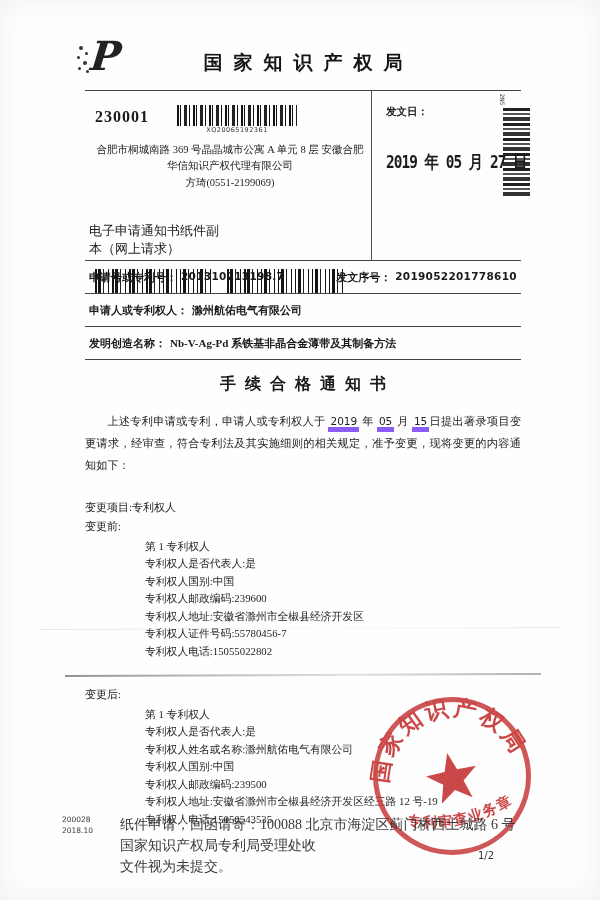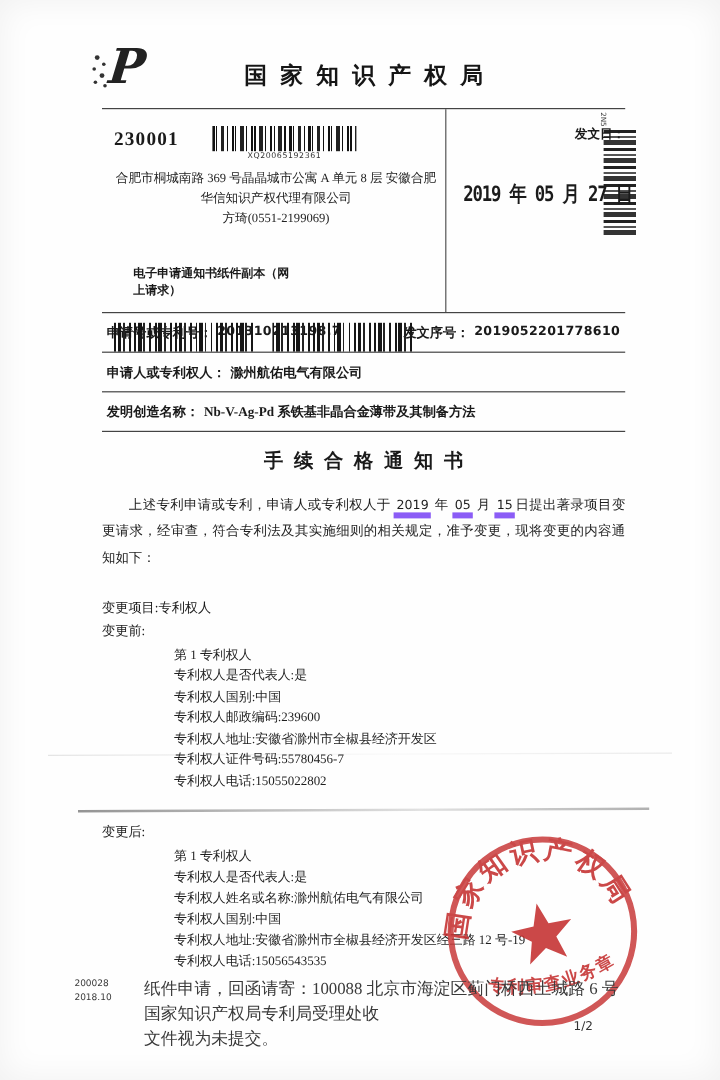--- a/index.html
+++ b/index.html
@@ -24,38 +24,38 @@
   .agency-title {
     text-align: center; font-size: 19px; font-weight: bold; letter-spacing: 11px;
     padding-top: 14px; color: #151515; text-indent: 11px;
   }
   .rule { border: none; border-top: 1.4px solid #444; }
   .hdr-rule { position: relative; margin-top: 6px; }
 
   
   .band { position: relative; display: flex; }
   .band-left { width: 287px; border-right: 1.2px solid #555; padding: 14px 6px 10px 10px; min-height: 169px; }
-  .band-right { width: 149px; padding: 14px 0 0 14px; position: relative; text-align: right; }
+  .band-right { width: 149px; padding: 14px 0 0 14px; position: relative; }
   .dispatch-row { display: flex; align-items: flex-start; }
   .dispatch-code { font-weight: bold; font-size: 16px; letter-spacing: 1px; padding-top: 3px; }
   .bc-wrap { margin-left: 28px; text-align: center; }
   .barcode {
     height: 21px; width: 120px;
     background:
       repeating-linear-gradient(90deg, #111 0 2px, rgba(0,0,0,0) 2px 3px, #111 3px 4px, rgba(0,0,0,0) 4px 7px, #222 7px 10px, rgba(0,0,0,0) 10px 12px, #111 12px 13px, rgba(0,0,0,0) 13px 16px);
   }
   .bc-num { font-size: 6.5px; letter-spacing: 0.5px; color: #333; font-family: "DejaVu Sans", sans-serif; }
   .addr { margin-top: 8px; text-align: center; font-size: 10.5px; line-height: 1.55; color: #222; }
   .issue-label { font-size: 10.5px; font-weight: bold; }
   .issue-date {
     margin-top: 34px; font-family: "DejaVu Sans Mono", monospace;
     font-weight: bold; font-size: 15px; letter-spacing: -1px; color: #1b1b1b;
     transform: scale(0.96, 1.18); transform-origin: left center; white-space: nowrap;
   }
-  .copy-note { position: absolute; left: 26px; top: 131px; width: 132px; font-size: 10px; font-weight: bold; line-height: 1.35; }
+  .copy-note { position: absolute; left: 4px; top: 131px; width: 132px; font-size: 13px; font-weight: normal; line-height: 1.35; }
   .bc2-row { position: absolute; left: 10px; top: 178px; display: flex; gap: 14px; }
   .bc2 {
     height: 24px; width: 118px;
     background:
       repeating-linear-gradient(90deg, #151515 0 1.5px, rgba(0,0,0,0) 1.5px 3px, #151515 3px 6px, rgba(0,0,0,0) 6px 7.5px, #222 7.5px 9px, rgba(0,0,0,0) 9px 12.5px, #151515 12.5px 14px, rgba(0,0,0,0) 14px 17px);
   }
   .band-rule { margin-top: 0; }
 
   
   .meta-row { display: flex; padding: 9px 4px 8px 4px; font-size: 11px; }
@@ -192,20 +192,21 @@
         <div>专利权人证件号码:55780456-7</div>
         <div>专利权人电话:15055022802</div>
       </div>
       <hr class="sep-line">
       <div class="chg-label">变更后:</div>
       <div class="plist">
         <div>第 1 专利权人</div>
         <div>专利权人是否代表人:是</div>
         <div>专利权人姓名或名称:滁州航佑电气有限公司</div>
         <div>专利权人国别:中国</div>
+        <div>专利权人邮政编码:239500</div>
         <div>专利权人地址:安徽省滁州市全椒县经济开发区经三路 12 号-19</div>
         <div>专利权人电话:15056543535</div>
       </div>
     </div>
   </div>
 
   <svg class="seal" viewBox="0 0 200 200">
     <circle cx="100" cy="100" r="91" fill="none" stroke="#c53030" stroke-width="6" opacity="0.92"></circle>
     <defs>
       <path id="sealArcTop" d="M 24 118 A 77 77 0 1 1 176 118" fill="none"></path>

